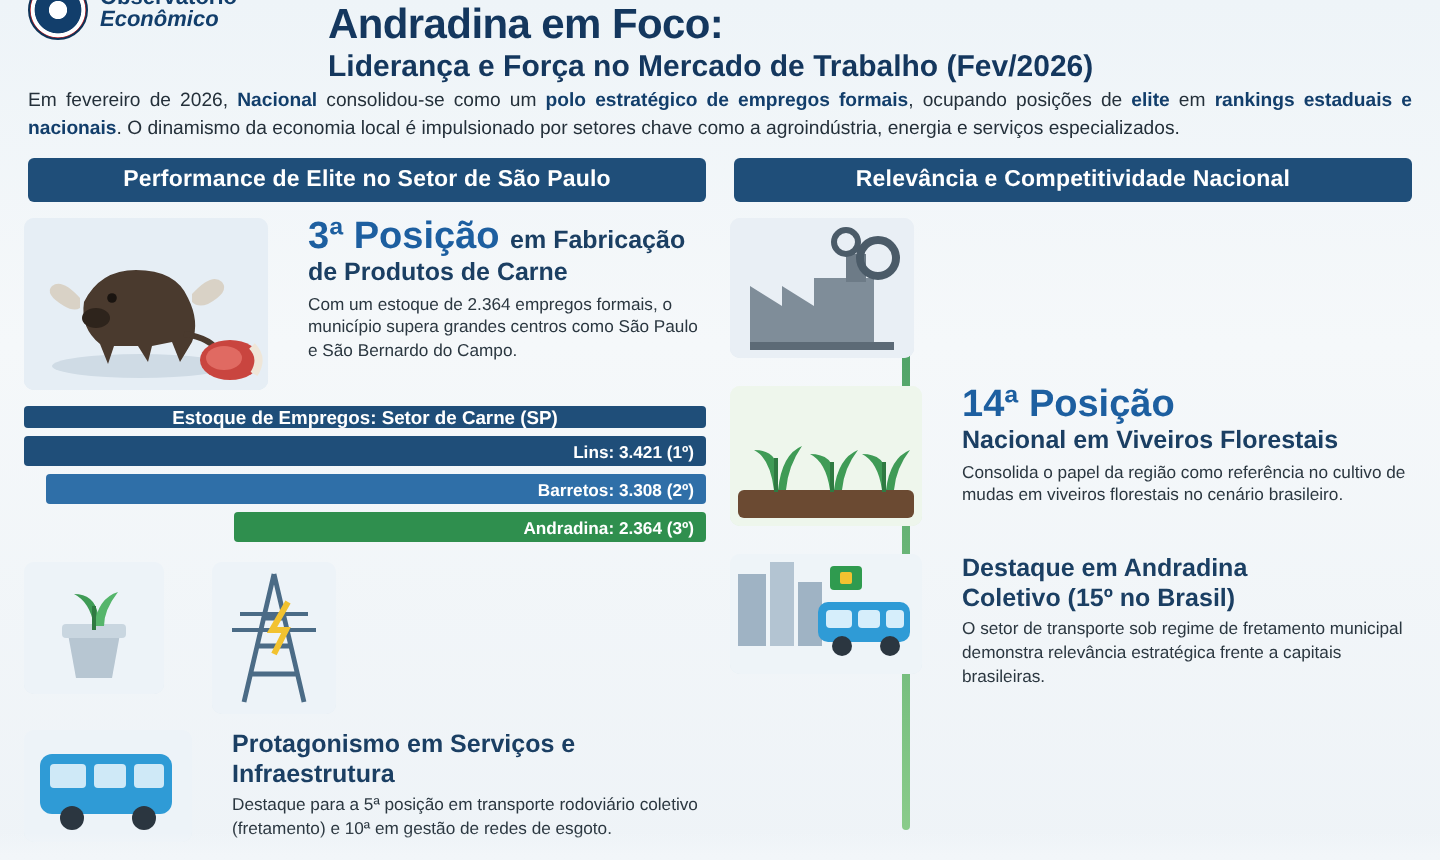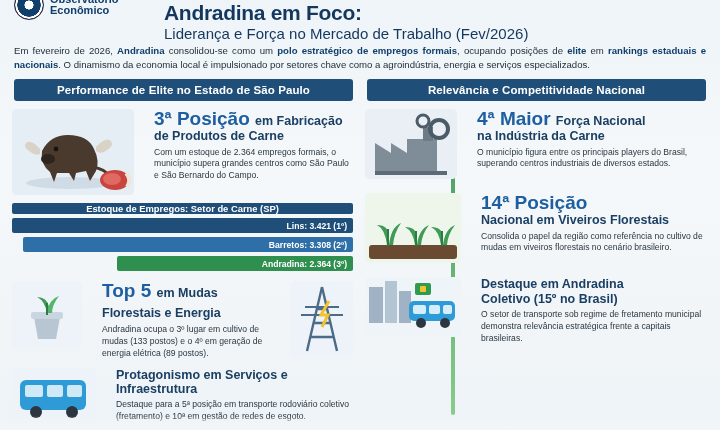--- a/index.html
+++ b/index.html
@@ -34,37 +34,37 @@
     background: radial-gradient(circle at 50% 50%, #ffffff 0 22%, #123e6b 24% 58%, #ffffff 60% 68%, #c1272d 70% 100%);
     border: 1px solid #0d3357;
     flex: 0 0 auto;
   }
   .logo-text {
     line-height: 1.02;
     font-weight: bold;
     color: #123e6b;
     font-size: 11px;
   }
-  .logo-text .l2 { display: block; }
+  .logo-text .l2 { display: block; font-style: italic; }
 
   .title-block {
     padding-left: 150px;
     padding-top: 0px;
   }
   .title-main {
     font-size: 21px;
     font-weight: bold;
     color: #14375e;
     letter-spacing: -0.3px;
     line-height: 1.0;
     white-space: nowrap;
   }
   .title-sub {
     font-size: 15px;
-    font-weight: normal;
+    font-weight: bold;
     color: #14375e;
     line-height: 1.1;
     margin-top: 3px;
     white-space: nowrap;
   }
 
   
   .intro {
     margin: 8px 14px 0 14px;
     font-size: 9.6px;
@@ -211,25 +211,25 @@
         <span class="l2">Econômico</span>
       </div>
     </div>
     <div class="title-block">
       <div class="title-main">Andradina em Foco:</div>
       <div class="title-sub">Liderança e Força no Mercado de Trabalho (Fev/2026)</div>
     </div>
   </div>
 
   <div class="intro">
-    <span>Em fevereiro de 2026, </span><b>Andradina</b><span> consolidou-se como um </span><b>polo estratégico de empregos formais</b><span>, ocupando posições de </span><b>elite</b><span> em </span><b>rankings estaduais e nacionais</b><span>. O dinamismo da economia local é impulsionado por setores chave como a agroindústria, energia e serviços especializados.</span>
+    <span>Em fevereiro de 2026, </span><b>Nacional</b><span> consolidou-se como um </span><b>polo estratégico de empregos formais</b><span>, ocupando posições de </span><b>elite</b><span> em </span><b>rankings estaduais e nacionais</b><span>. O dinamismo da economia local é impulsionado por setores chave como a agroindústria, energia e serviços especializados.</span>
   </div>
 
   <div class="banners">
-    <div class="banner">Performance de Elite no Estado de São Paulo</div>
+    <div class="banner">Performance de Elite no Setor de São Paulo</div>
     <div class="banner right">Relevância e Competitividade Nacional</div>
   </div>
 
   <div class="columns">
 
     <div class="col left">
 
       <div class="block">
         <div class="art bull-box">
           <svg width="122" height="86" viewBox="0 0 122 86">
@@ -275,27 +275,20 @@
         <div class="art pot-box">
           <svg width="70" height="66" viewBox="0 0 70 66">
             <rect width="70" height="66" fill="#edf3f8"></rect>
             <path d="M22 36 h26 l-4 22 h-18z" fill="#b7c6d2"></path>
             <rect x="19" y="31" width="32" height="7" rx="2" fill="#c9d6e0"></rect>
             <path d="M35 32 q-2 -12 -10 -16 q10 0 12 10" fill="#3f9b56"></path>
             <path d="M35 32 q2 -14 12 -17 q-7 9 -7 17" fill="#55b56b"></path>
             <rect x="34" y="22" width="2" height="12" fill="#2f7a42"></rect>
           </svg>
         </div>
-        <div class="copy">
-          <div class="bigline">
-            <span>Top 5</span>
-            <span class="small">em Mudas Florestais e Energia</span>
-          </div>
-          <div class="body">Andradina ocupa o 3º lugar em cultivo de mudas (133 postos) e o 4º em geração de energia elétrica (89 postos).</div>
-        </div>
         <div class="art tower-box" style="margin-left:4px">
           <svg width="62" height="76" viewBox="0 0 62 76">
             <rect width="62" height="76" fill="#edf3f8"></rect>
             <path d="M31 6 L46 70 M31 6 L16 70 M20 56 h22 M23 42 h16 M26 28 h10" stroke="#4b6b86" stroke-width="2.4" fill="none"></path>
             <path d="M14 26 h34 M10 34 h42" stroke="#4b6b86" stroke-width="2" fill="none"></path>
             <path d="M38 20 l-8 14 h7 l-6 12" stroke="#f2c230" stroke-width="3" fill="none"></path>
           </svg>
         </div>
       </div>
 
@@ -325,28 +318,20 @@
       <div class="block">
         <div class="art fact-box">
           <svg width="92" height="70" viewBox="0 0 92 70">
             <rect width="92" height="70" fill="#e9eff5"></rect>
             <path d="M10 62 V34 l16 10 V34 l16 10 V30 h30 v32z" fill="#7f8d99"></path>
             <rect x="58" y="18" width="10" height="14" fill="#6d7b87"></rect>
             <circle cx="74" cy="20" r="9" fill="none" stroke="#4b5b68" stroke-width="4"></circle>
             <circle cx="58" cy="12" r="6" fill="none" stroke="#4b5b68" stroke-width="3"></circle>
             <rect x="10" y="62" width="72" height="4" fill="#5c6a76"></rect>
           </svg>
-        </div>
-        <div class="copy">
-          <div class="bigline">
-            <span>4ª Maior</span>
-            <span class="small">Força Nacional</span>
-          </div>
-          <div class="bigline2">na Indústria da Carne</div>
-          <div class="body">O município figura entre os principais players do Brasil, superando centros industriais de diversos estados.</div>
         </div>
       </div>
 
       <div class="block" style="margin-top:14px">
         <div class="art seed-box">
           <svg width="96" height="70" viewBox="0 0 96 70">
             <rect width="96" height="70" fill="#eef6ec"></rect>
             <rect x="4" y="52" width="88" height="14" rx="3" fill="#6b4a32"></rect>
             <g fill="#3f9b56">
               <path d="M22 52 q-2 -16 -10 -20 q12 0 12 12z"></path>

